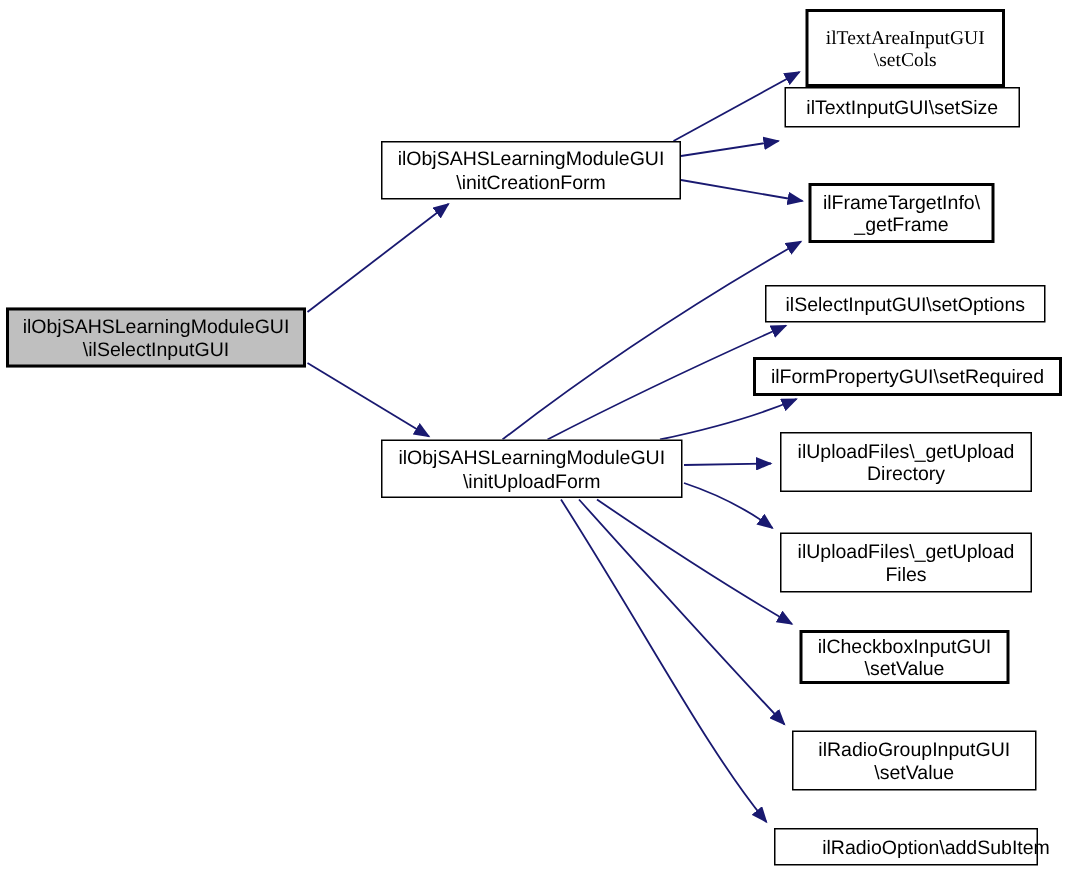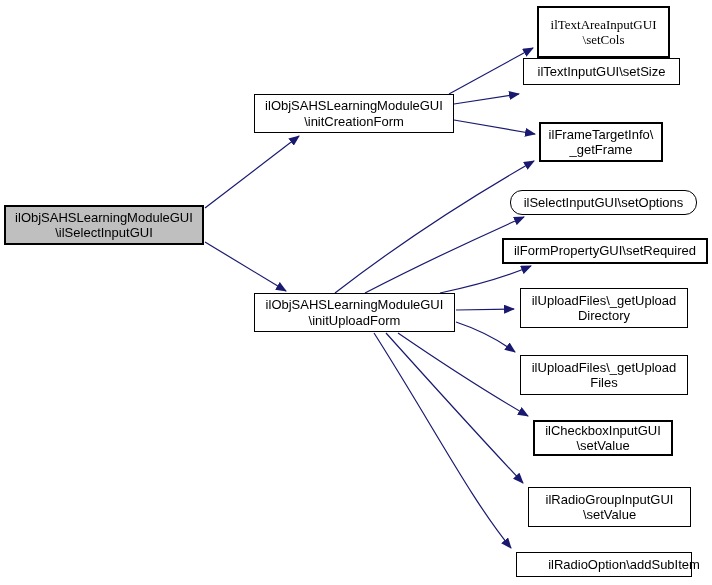--- a/index.html
+++ b/index.html
@@ -68,21 +68,21 @@
       <span class="lbl">ilTextAreaInputGUI</span>
       <span class="lbl">\setCols</span>
     </div>
     <div class="node" style="left: 523px; top: 58px; width: 157px; height: 27px;">
       <span class="lbl">ilTextInputGUI\setSize</span>
     </div>
     <div class="node thick" style="left: 539px; top: 122px; width: 124px; height: 40px;">
       <span class="lbl">ilFrameTargetInfo\</span>
       <span class="lbl">_getFrame</span>
     </div>
-    <div class="node" style="left: 510px; top: 190px; width: 187px; height: 25px; border-radius: 12px;">
+    <div class="node" style="left: 510px; top: 190px; width: 187px; height: 25px;">
       <span class="lbl">ilSelectInputGUI\setOptions</span>
     </div>
     <div class="node thick" style="left: 502px; top: 238px; width: 206px; height: 26px;">
       <span class="lbl">ilFormPropertyGUI\setRequired</span>
     </div>
     <div class="node" style="left: 520px; top: 288px; width: 168px; height: 40px;">
       <span class="lbl">ilUploadFiles\_getUpload</span>
       <span class="lbl">Directory</span>
     </div>
     <div class="node" style="left: 520px; top: 355px; width: 168px; height: 40px;">

